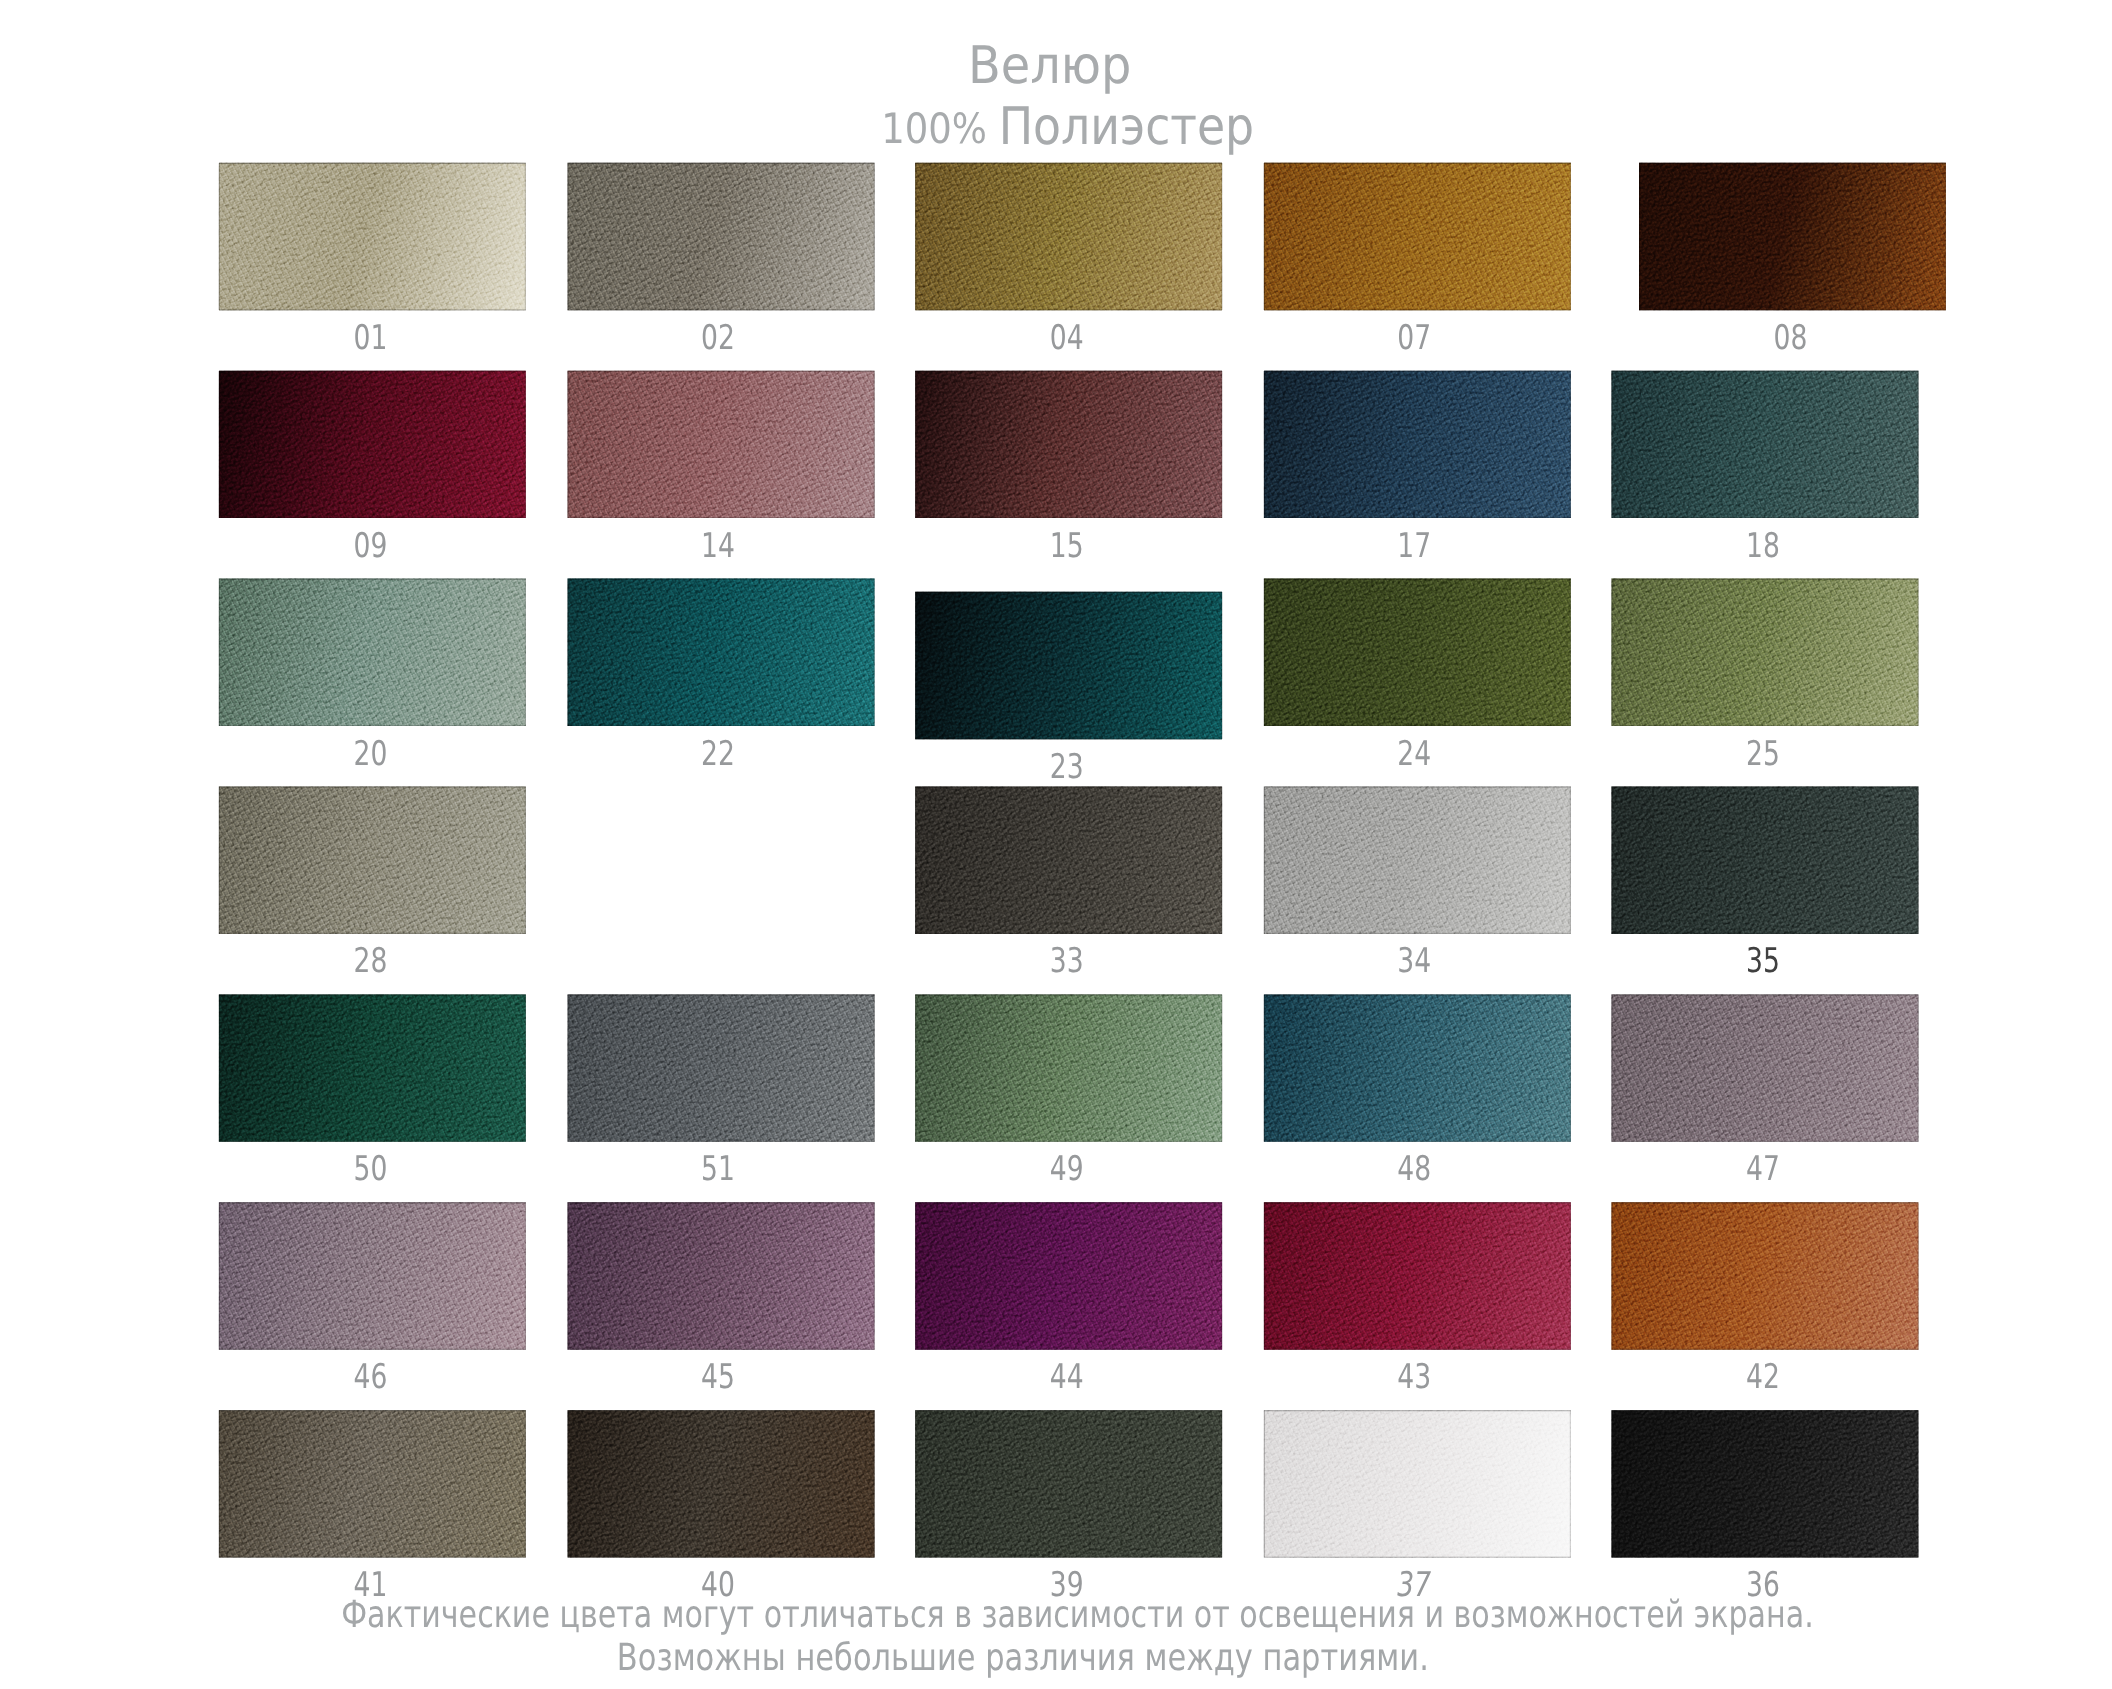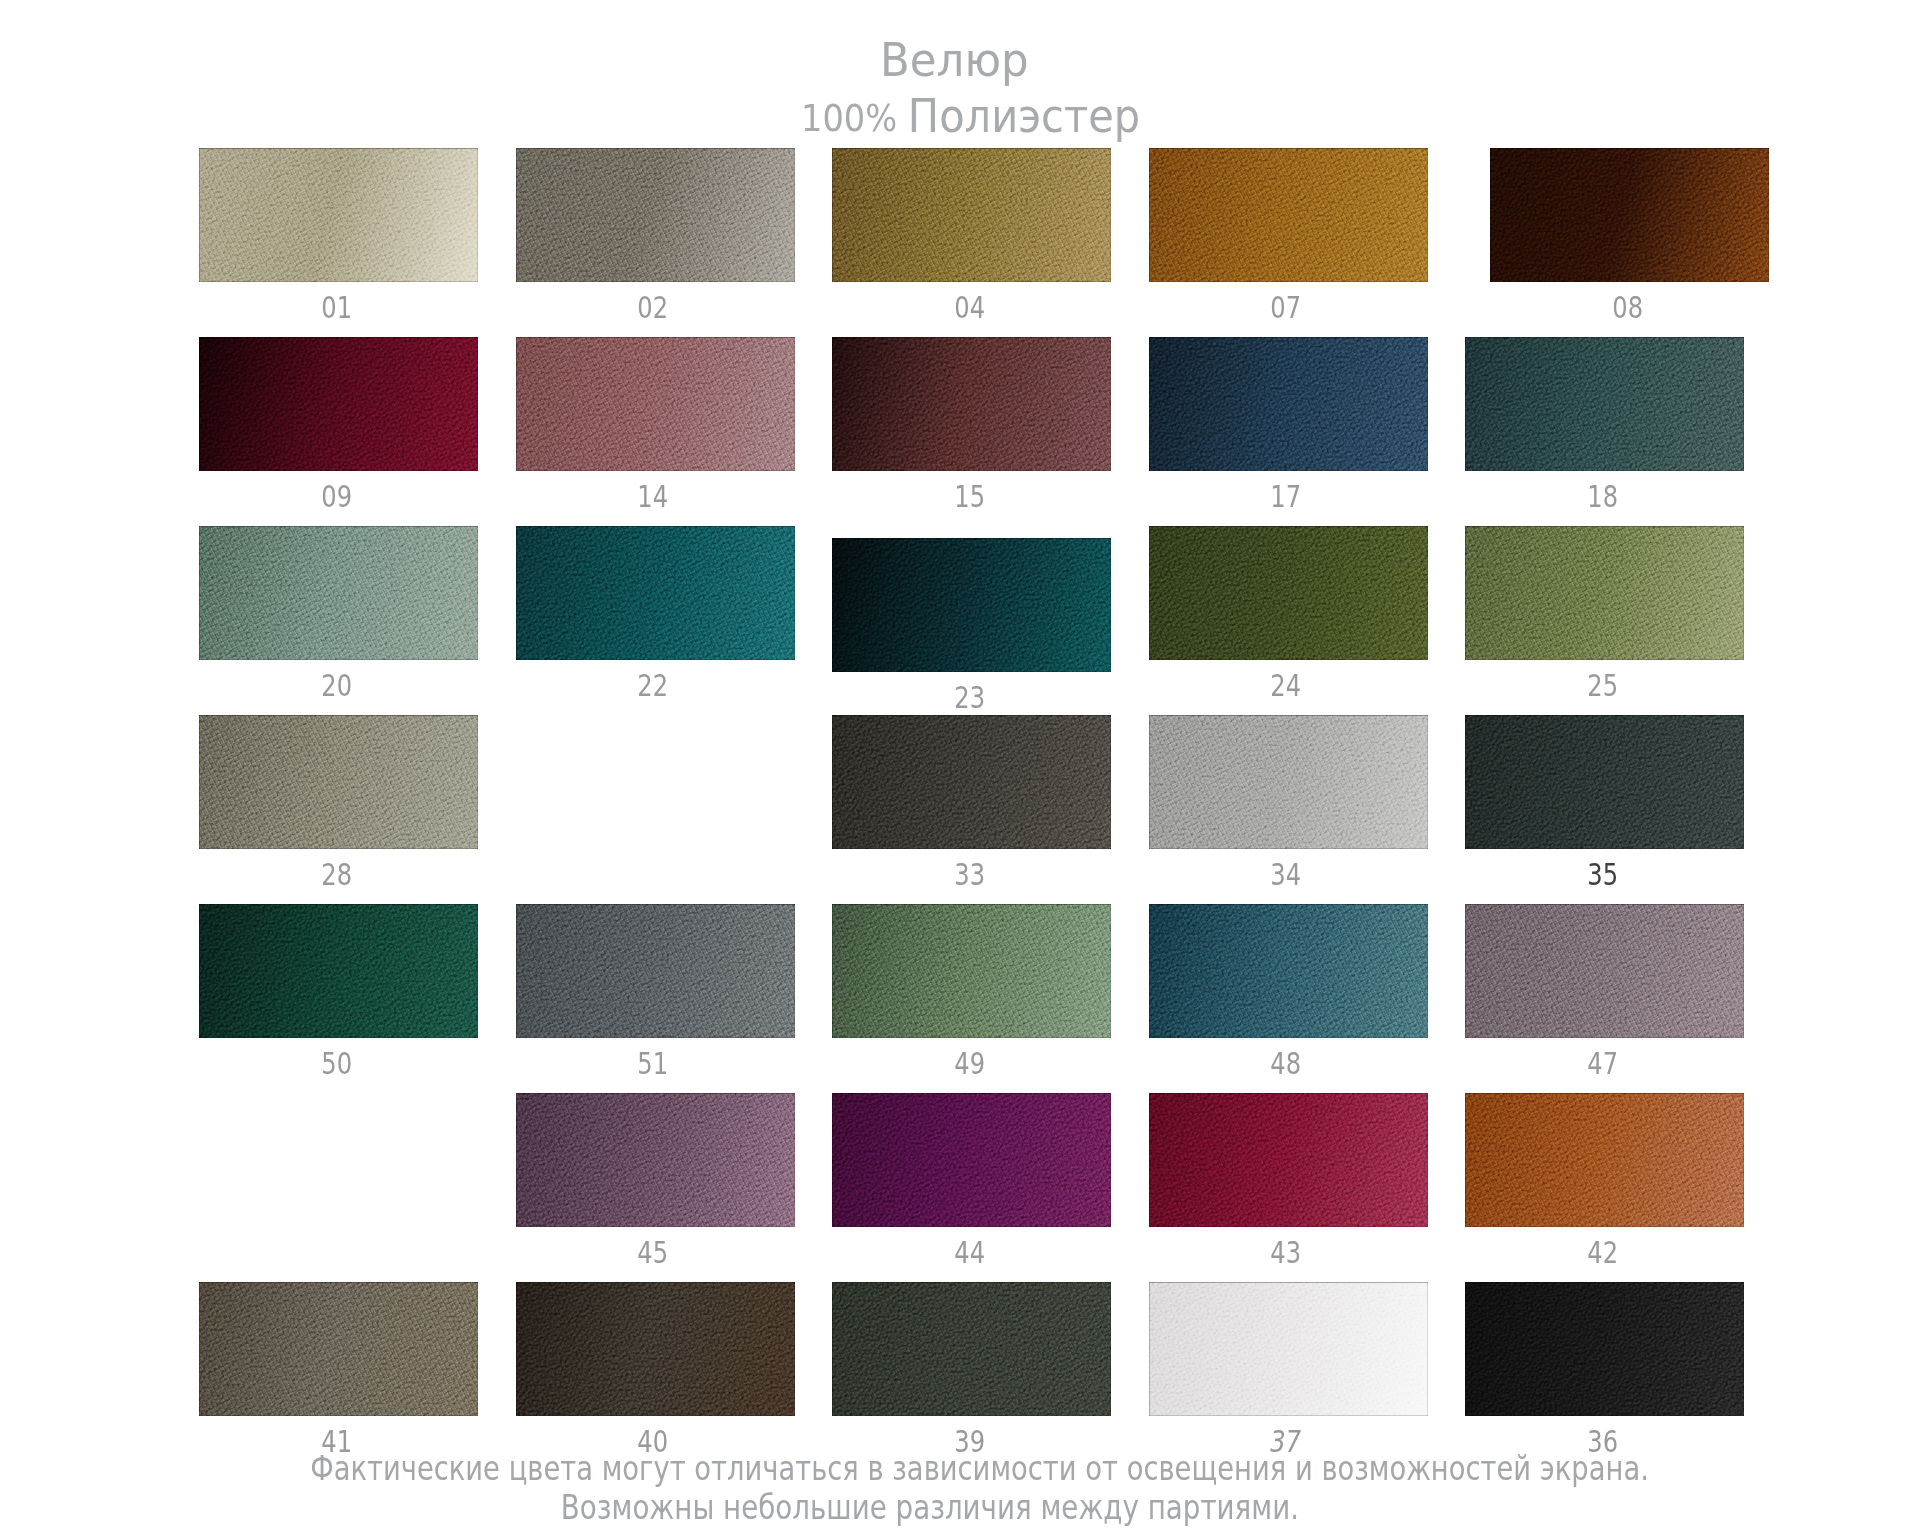--- a/index.html
+++ b/index.html
@@ -733,20 +733,47 @@
           <div class="lay weave"></div>
           <div class="lay grain">
             <svg width="291" height="146" aria-hidden="true">
               <rect width="291" height="146" filter="url(#fgrain)"></rect>
             </svg>
           </div>
           <div class="edge"></div>
         </div>
         <div class="label" style="color:#97999b"><span>47</span></div>
       </div>
+      <div class="cell" style="left: 199px; top: 1093px;">
+        <div class="sw">
+          <div class="lay base" style="background:linear-gradient(104deg,#6e5e6e 0%,#8d7c86 47%,#ab939c 100%)"></div>
+          <div class="lay mottle">
+            <svg width="291" height="146" aria-hidden="true">
+              <g transform="translate(-305,-190)">
+                <rect width="760" height="430" filter="url(#fmottle)"></rect>
+              </g>
+            </svg>
+          </div>
+          <div class="lay pile">
+            <svg width="291" height="146" aria-hidden="true">
+              <g transform="translate(-35,-85)">
+                <rect width="620" height="360" filter="url(#fpile)"></rect>
+              </g>
+            </svg>
+          </div>
+          <div class="lay weave"></div>
+          <div class="lay grain">
+            <svg width="291" height="146" aria-hidden="true">
+              <rect width="291" height="146" filter="url(#fgrain)"></rect>
+            </svg>
+          </div>
+          <div class="edge"></div>
+        </div>
+        <div class="label" style="color:#97999b"><span>46</span></div>
+      </div>
       <div class="cell" style="left: 515.5px; top: 1093px;">
         <div class="sw">
           <div class="lay base" style="background:linear-gradient(104deg,#4b3349 0%,#6b4d63 47%,#94738a 100%)"></div>
           <div class="lay mottle">
             <svg width="291" height="146" aria-hidden="true">
               <g transform="translate(-24,-143)">
                 <rect width="760" height="430" filter="url(#fmottle)"></rect>
               </g>
             </svg>
           </div>

